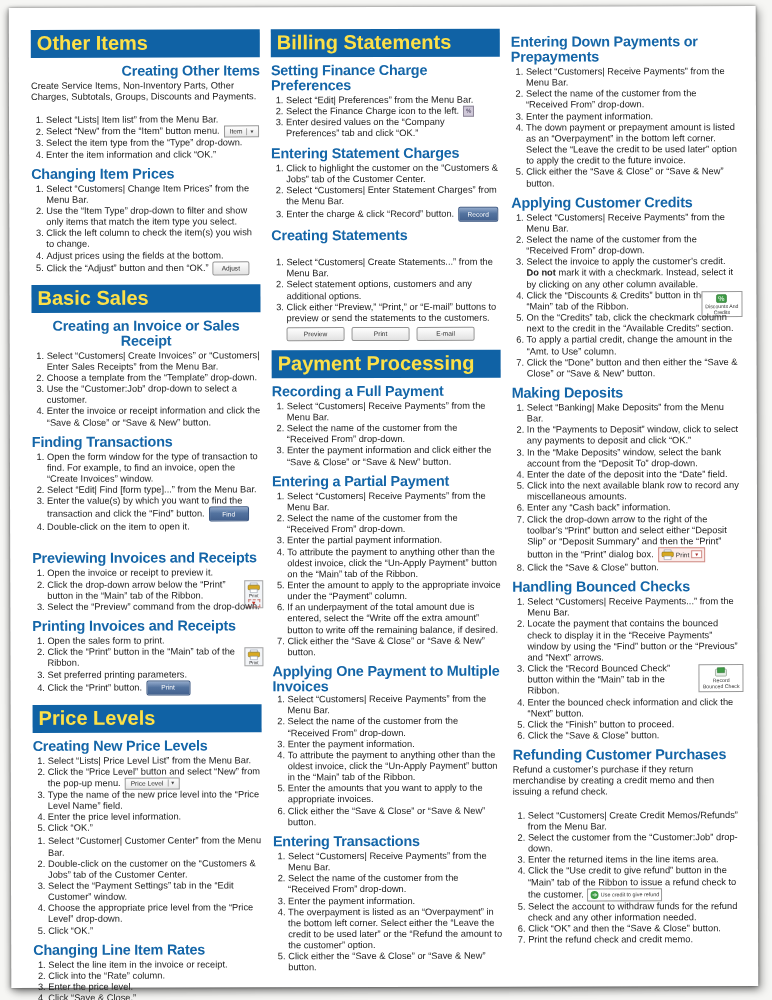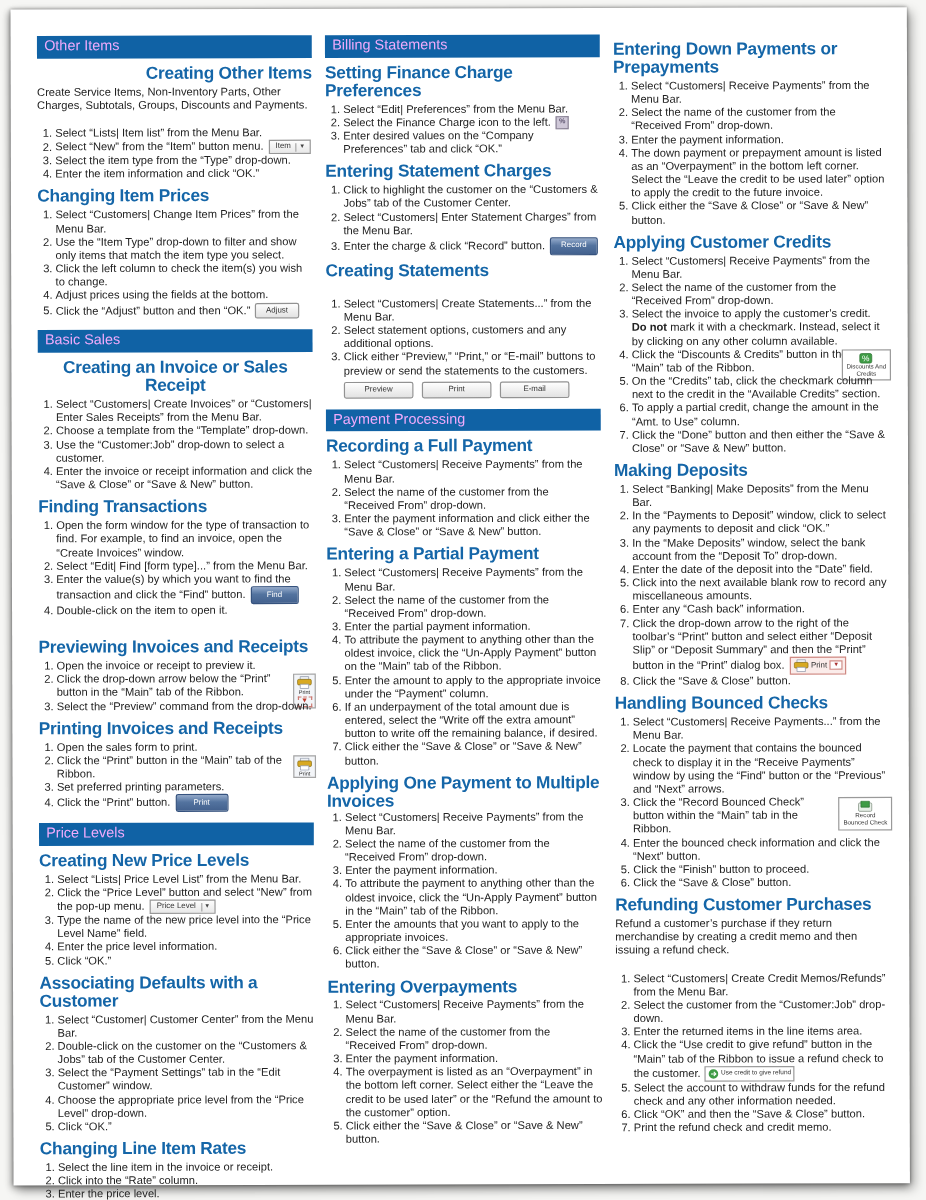--- a/index.html
+++ b/index.html
@@ -13,22 +13,22 @@
     background:#ffffff;
     box-shadow: 0 0 3px rgba(0,0,0,.45), 3px 4px 9px rgba(0,0,0,.38), -2px 2px 6px rgba(0,0,0,.28);
     transform: rotate(-0.15deg);
     padding:22px 16px 10px 22px;
     box-sizing:border-box;
   }
   .cols { display:flex; gap:11px; }
   .col { flex:0 0 229px; width:229px; min-width:0; }
 
   .banner {
-    background:var(--banner-blue,#1062a5); color:#f0abfc;
-    font-weight:normal; font-size:12px; line-height:1.15;
+    background:var(--banner-blue,#1062a5); color:#fde047;
+    font-weight:bold; font-size:20px; line-height:1.15;
     padding:2px 6px 3px; margin:9px 0 3px;
   }
   .col > .banner:first-child { margin-top:0; }
   .topic-h {
     color:var(--heading-blue,#1566a8); font-weight:bold;
     font-size:14.4px; line-height:1.04; letter-spacing:-0.2px;
     margin:6px 0 2px;
   }
   .intro { font-size:9.3px; line-height:1.2; color:#222; margin:0 0 12px; }
   ol.steps { margin:0 0 2px; padding:0 0 0 15px; }
@@ -166,21 +166,20 @@
         <ol class="steps">
           <li><span>Select “Lists| Price Level List” from the Menu Bar.</span></li>
           <li><span>Click the “Price Level” button and select “New” from the pop-up menu.</span><span class="btn-dd">
               <span>Price Level</span>
               <span class="arrow-box">▼</span>
             </span></li>
           <li><span>Type the name of the new price level into the “Price Level Name” field.</span></li>
           <li><span>Enter the price level information.</span></li>
           <li><span>Click “OK.”</span></li>
         </ol>
-        <h3 class="topic-h" style="margin: 6px 0px 2px;">Associating Defaults with a Customer</h3>
         <ol class="steps">
           <li><span>Select “Customer| Customer Center” from the Menu Bar.</span></li>
           <li><span>Double-click on the customer on the “Customers &amp; Jobs” tab of the Customer Center.</span></li>
           <li><span>Select the “Payment Settings” tab in the “Edit Customer” window.</span></li>
           <li><span>Choose the appropriate price level from the “Price Level” drop-down.</span></li>
           <li><span>Click “OK.”</span></li>
         </ol>
         <h3 class="topic-h" style="margin: 6px 0px 2px;">Changing Line Item Rates</h3>
         <ol class="steps">
           <li><span>Select the line item in the invoice or receipt.</span></li>
@@ -232,21 +231,21 @@
         </ol>
         <h3 class="topic-h" style="margin: 6px 0px 0;">Applying One Payment to Multiple Invoices</h3>
         <ol class="steps">
           <li><span>Select “Customers| Receive Payments” from the Menu Bar.</span></li>
           <li><span>Select the name of the customer from the “Received From” drop-down.</span></li>
           <li><span>Enter the payment information.</span></li>
           <li><span>To attribute the payment to anything other than the oldest invoice, click the “Un-Apply Payment” button in the “Main” tab of the Ribbon.</span></li>
           <li><span>Enter the amounts that you want to apply to the appropriate invoices.</span></li>
           <li><span>Click either the “Save &amp; Close” or “Save &amp; New” button.</span></li>
         </ol>
-        <h3 class="topic-h" style="margin: 6px 0px 2px;">Entering Overpayments</h3>
+        <h3 class="topic-h" style="margin: 6px 0px 2px;">Entering Transactions</h3>
         <ol class="steps">
           <li><span>Select “Customers| Receive Payments” from the Menu Bar.</span></li>
           <li><span>Select the name of the customer from the “Received From” drop-down.</span></li>
           <li><span>Enter the payment information.</span></li>
           <li><span>The overpayment is listed as an “Overpayment” in the bottom left corner. Select either the “Leave the credit to be used later” or the “Refund the amount to the customer” option.</span></li>
           <li><span>Click either the “Save &amp; Close” or “Save &amp; New” button.</span></li>
         </ol>
       </div>
       <div class="col">
         <h3 class="topic-h" style="margin: 6px 0px 2px;">Entering Down Payments or Prepayments</h3>

